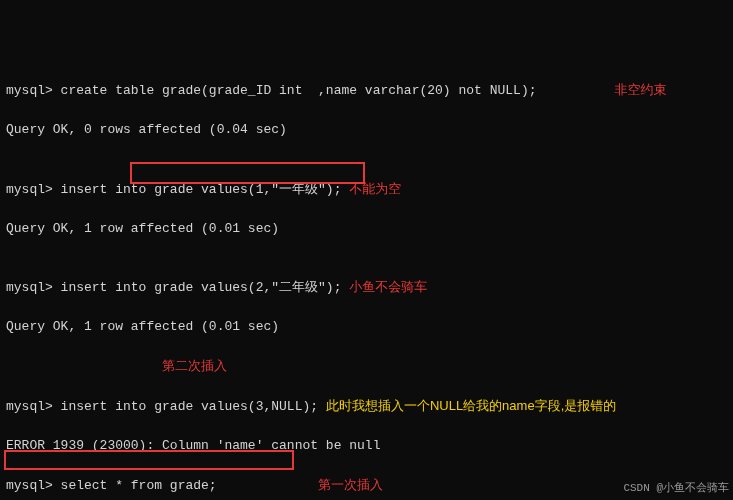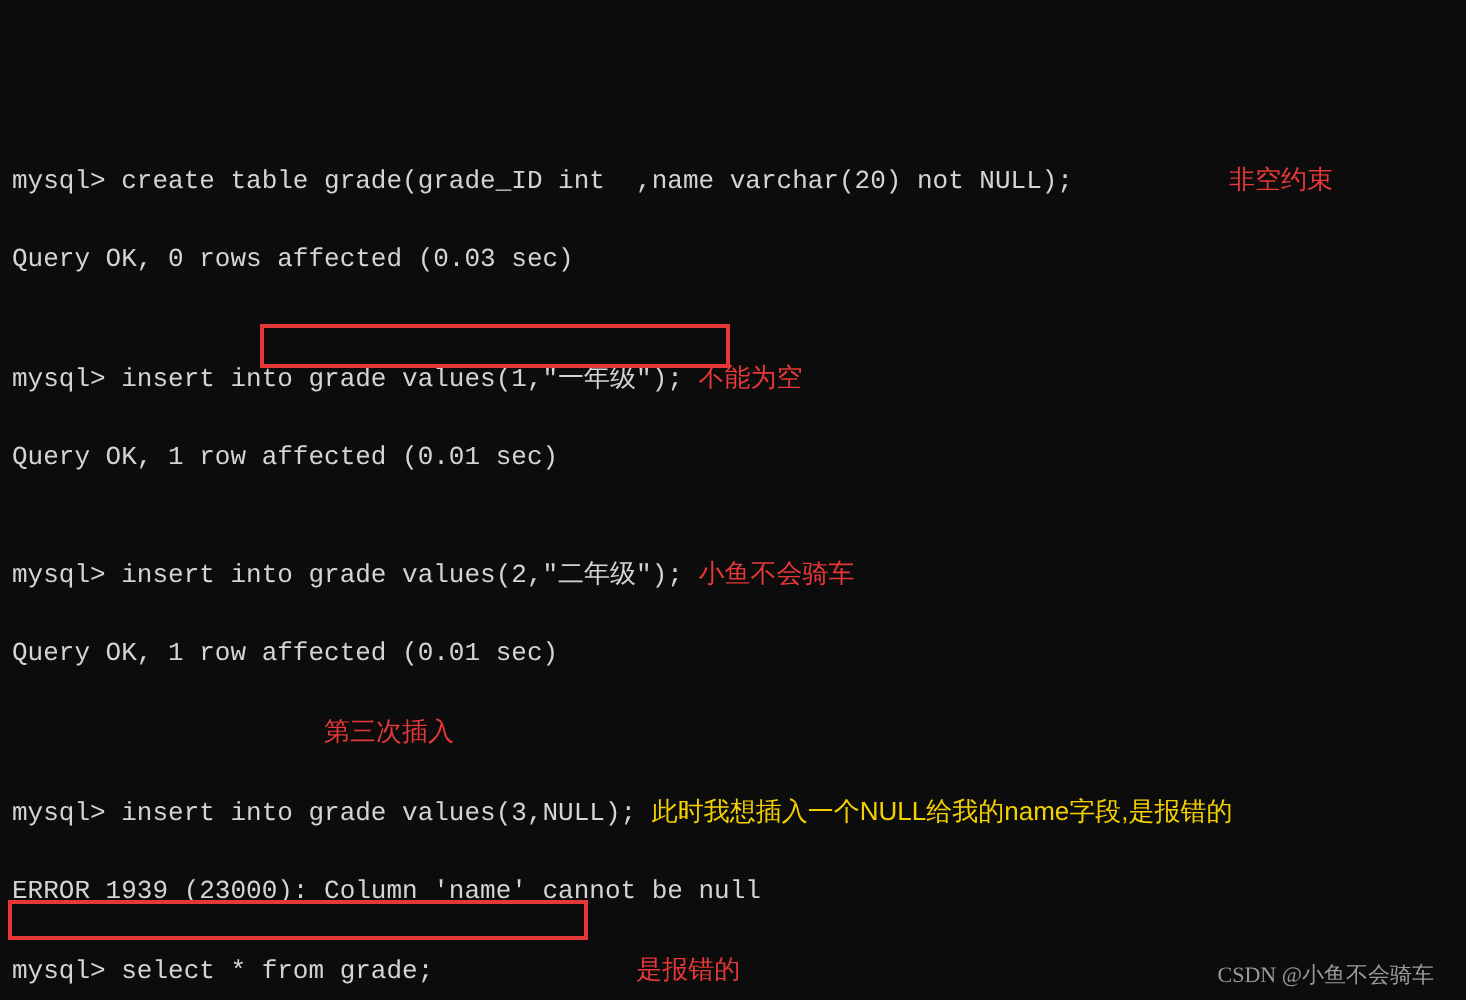--- a/index.html
+++ b/index.html
@@ -28,45 +28,45 @@
     }
     .box2 {
       position: absolute;
       left: 4px; top: 450px;
       width: 290px; height: 20px;
       border: 2px solid #e63838;
       pointer-events: none;
     }
     .watermark {
       position: absolute;
-      right: 16px;
+      right: 4px;
       bottom: 4px;
       color: #9a9a9a;
-      font-family: Liberation Serif, serif;
+      font-family: Liberation Mono, monospace;
       font-size: 11px;
     }
     span[data-bind] { white-space: pre; }
   </style>
 </head>
 <body>
 
 
 
 <span class="line"><span data-bind="lines.l1">mysql&gt; create table grade(grade_ID int  ,name varchar(20) not NULL);</span>          <span class="red-ann" data-bind="ann.nonNullConstraint">非空约束</span></span>
-<span class="line" data-bind="lines.l2">Query OK, 0 rows affected (0.03 sec)</span>
+<span class="line" data-bind="lines.l2">Query OK, 0 rows affected (0.04 sec)</span>
 <span class="line" data-bind="lines.l3"></span>
 <span class="line"><span data-bind="lines.l4a">mysql&gt; insert into grade values(1,"一年级");</span> <span class="red-ann" data-bind="ann.insert1">不能为空</span></span>
 <span class="line" data-bind="lines.l5">Query OK, 1 row affected (0.01 sec)</span>
 <span class="line" data-bind="lines.l6"></span>
 <span class="line"><span data-bind="lines.l7a">mysql&gt; insert into grade values(2,"二年级");</span> <span class="red-ann" data-bind="ann.insert2">小鱼不会骑车</span></span>
 <span class="line" data-bind="lines.l8">Query OK, 1 row affected (0.01 sec)</span>
-<span class="line">                    <span class="red-ann" data-bind="ann.insert3">第三次插入</span></span>
+<span class="line">                    <span class="red-ann" data-bind="ann.insert3">第二次插入</span></span>
 <span class="line"><span data-bind="lines.l10a">mysql&gt; insert into grade values(3,NULL);</span> <span class="yellow-ann" data-bind="ann.nullErrorNote">此时我想插入一个NULL给我的name字段,是报错的</span></span>
 <span class="line" data-bind="lines.l11">ERROR 1939 (23000): Column 'name' cannot be null</span>
-<span class="line"><span data-bind="lines.l12">mysql&gt; select * from grade;</span>             <span class="red-ann" data-bind="ann.cantBeNull">是报错的</span></span>
+<span class="line"><span data-bind="lines.l12">mysql&gt; select * from grade;</span>             <span class="red-ann" data-bind="ann.cantBeNull">第一次插入</span></span>
 
 
 
 
 
 
 
 <span class="line" data-bind="lines.l20"></span>
 
 

